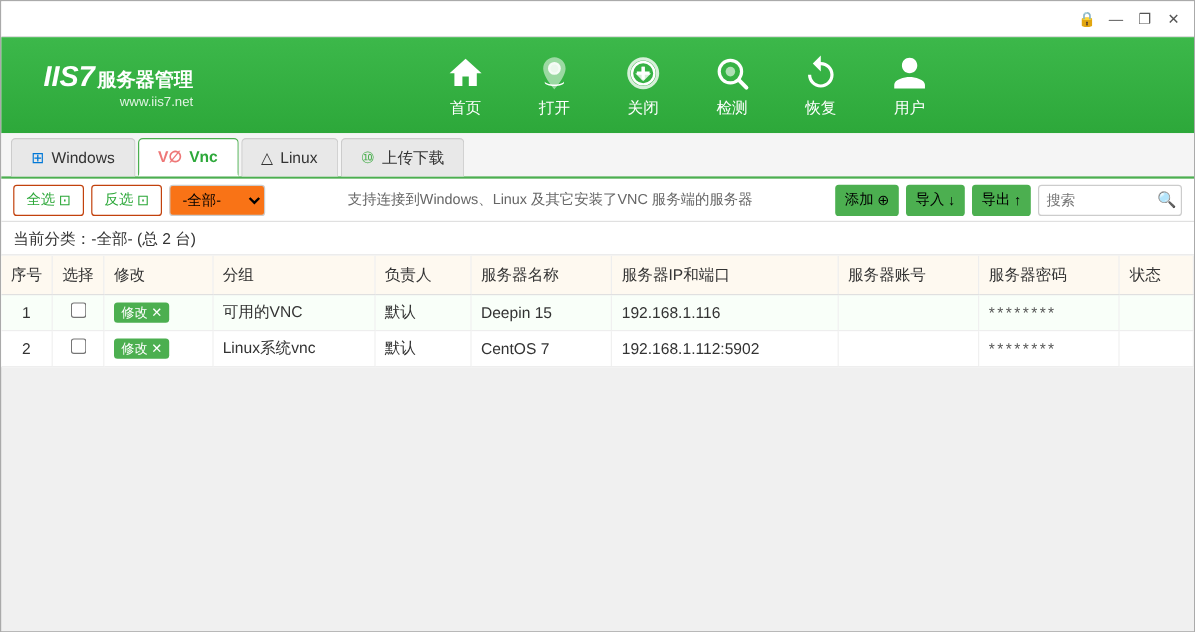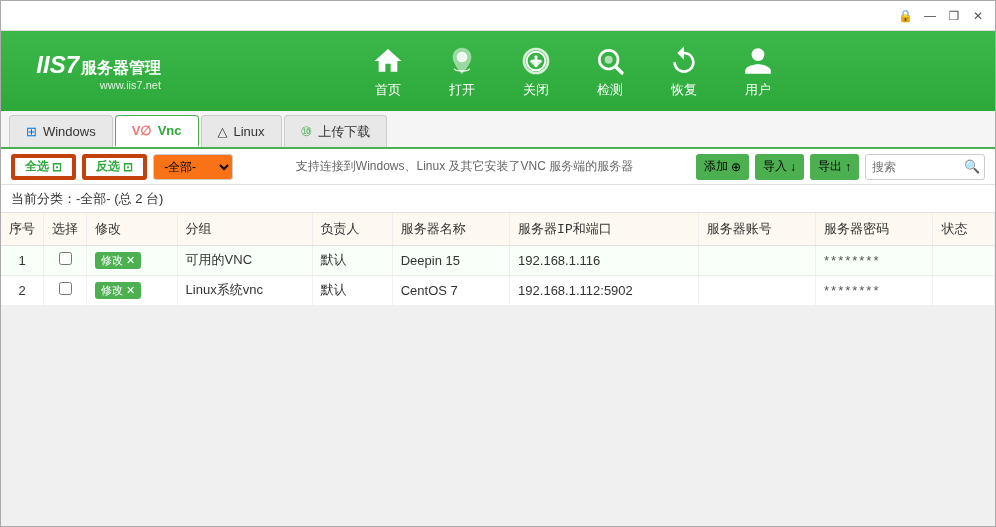--- a/index.html
+++ b/index.html
@@ -119,31 +119,30 @@
       background: #fff;
       display: flex;
       align-items: center;
       padding: 0 10px;
       gap: 6px;
       border-bottom: 1px solid #e0e0e0;
     }
     .toolbar-btn {
       height: 26px;
       padding: 0 10px;
-      border: 4px solid #c2410c;
+      border: 1px solid #c2410c;
       background: #fff;
       color: #2da83a;
       border-radius: 3px;
       cursor: pointer;
       font-size: 12px;
       font-family: 'Microsoft YaHei', sans-serif;
       display: flex;
       align-items: center;
       gap: 3px;
-      font-weight: bold;
     }
     .toolbar-select {
       height: 26px;
       border: 1px solid #ccc;
       border-radius: 3px;
       padding: 0 6px;
       font-size: 12px;
       min-width: 80px;
       background: #f97316;
     }
@@ -209,21 +208,20 @@
       flex: 1;
     }
     table {
       width: 100%;
       border-collapse: collapse;
       font-size: 13px;
     }
     thead tr {
       background: #fef9f0;
       height: 32px;
-      font-family: Liberation Mono, monospace;
     }
     thead th {
       text-align: left;
       padding: 0 8px;
       border-bottom: 1px solid #e0e0e0;
       border-right: 1px solid #eee;
       color: #333;
       font-weight: normal;
       white-space: nowrap;
     }

